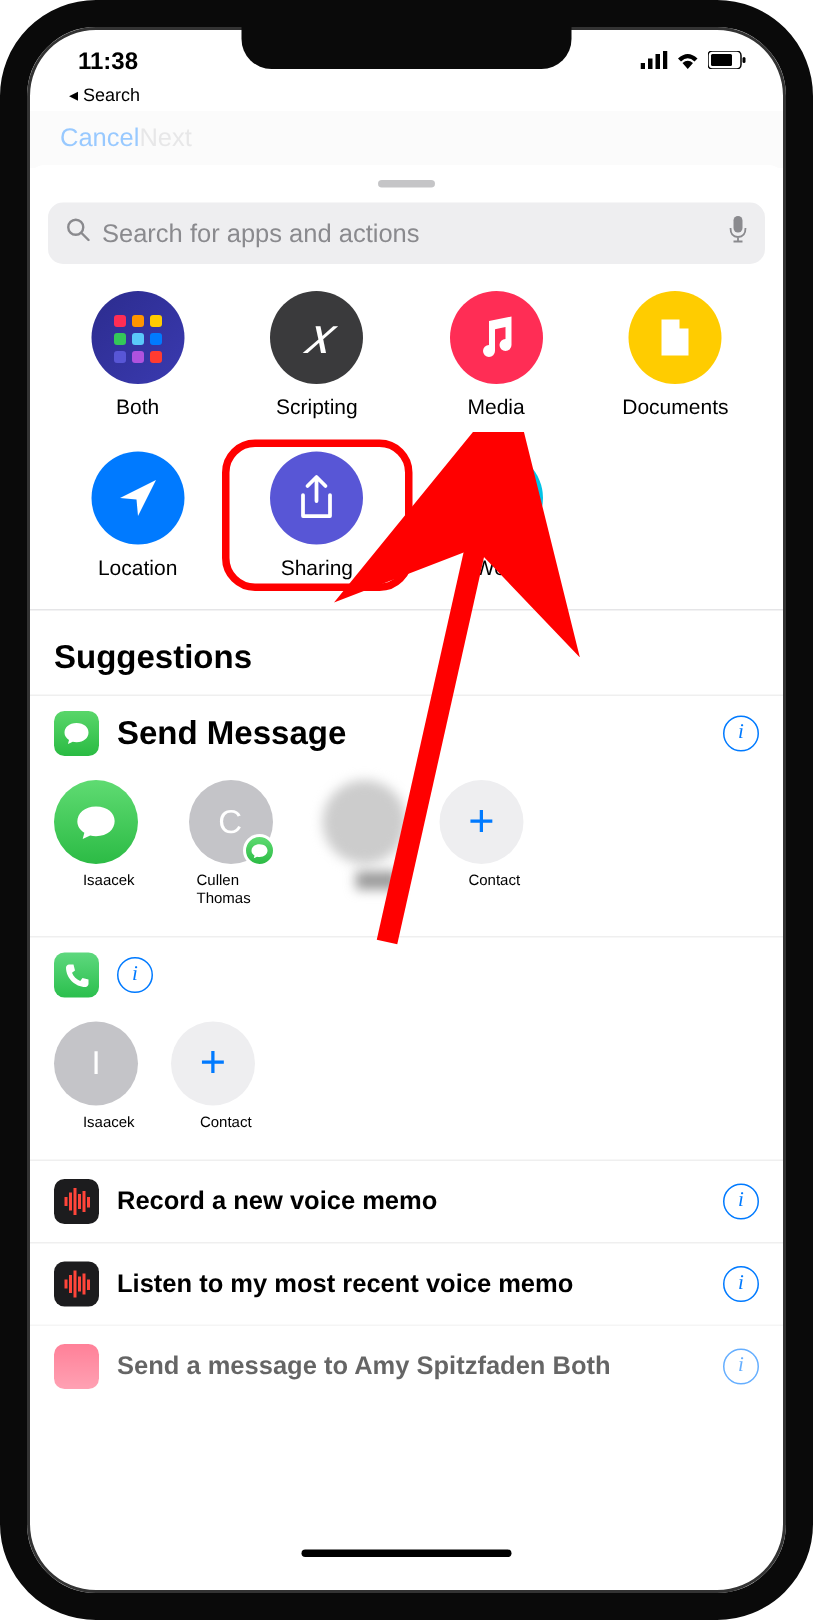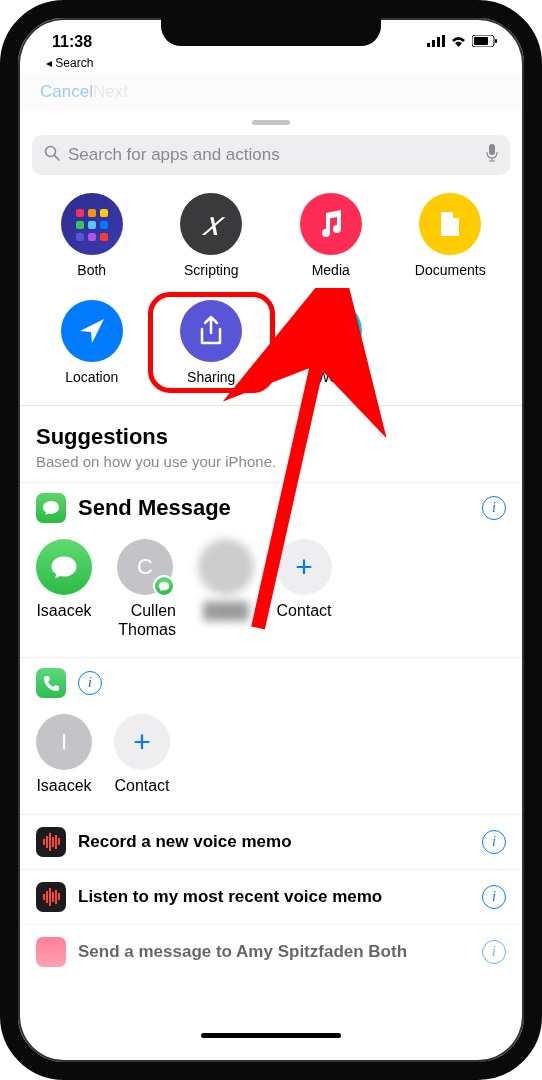--- a/index.html
+++ b/index.html
@@ -240,24 +240,25 @@
       display: flex;
       align-items: center;
       justify-content: center;
       font-size: 12px;
     }
     .avatar.blur {
       filter: blur(4px);
       background: #ccc;
     }
     .contact-name {
-      font-size: 16px;
-      text-align: right;
+      font-size: 10px;
+      text-align: left;
       max-width: 62px;
       line-height: 1.2;
+      margin-left: 17px;
     }
     .list-row {
       display: flex;
       align-items: center;
       padding: 12px 18px;
       gap: 12px;
       border-top: 1px solid #efefef;
     }
     .list-row .label {
       font-size: 17px;
@@ -415,21 +416,20 @@
               <circle cx="17" cy="17" r="14" fill="none" stroke="#fff" stroke-width="2"></circle>
               <path d="M11 23 L15 15 L23 11 L19 19 Z" fill="#fff"></path>
             </svg>
         </div>
         <span class="cat-label">Web</span>
       </div>
     </div>
 
     <div class="suggestions-header">
       <h2>Suggestions</h2>
-      <p>Based on how you use your iPhone.</p>
     </div>
 
     <div class="section-row">
       <div class="app-icon-square messages-bg">
         <svg width="18" height="16" viewBox="0 0 18 16">
             <path d="M9 1 C4 1 1 4 1 7.5 C1 9.5 2.2 11.2 4 12.3 L3.3 15 L6.5 13.5 C7.3 13.7 8.1 13.8 9 13.8 C14 13.8 17 10.8 17 7.3 C17 3.9 14 1 9 1 Z" fill="#fff"></path>
           </svg>
       </div>
       <span class="section-title">Send Message</span>
       <span class="info-btn">i</span>

